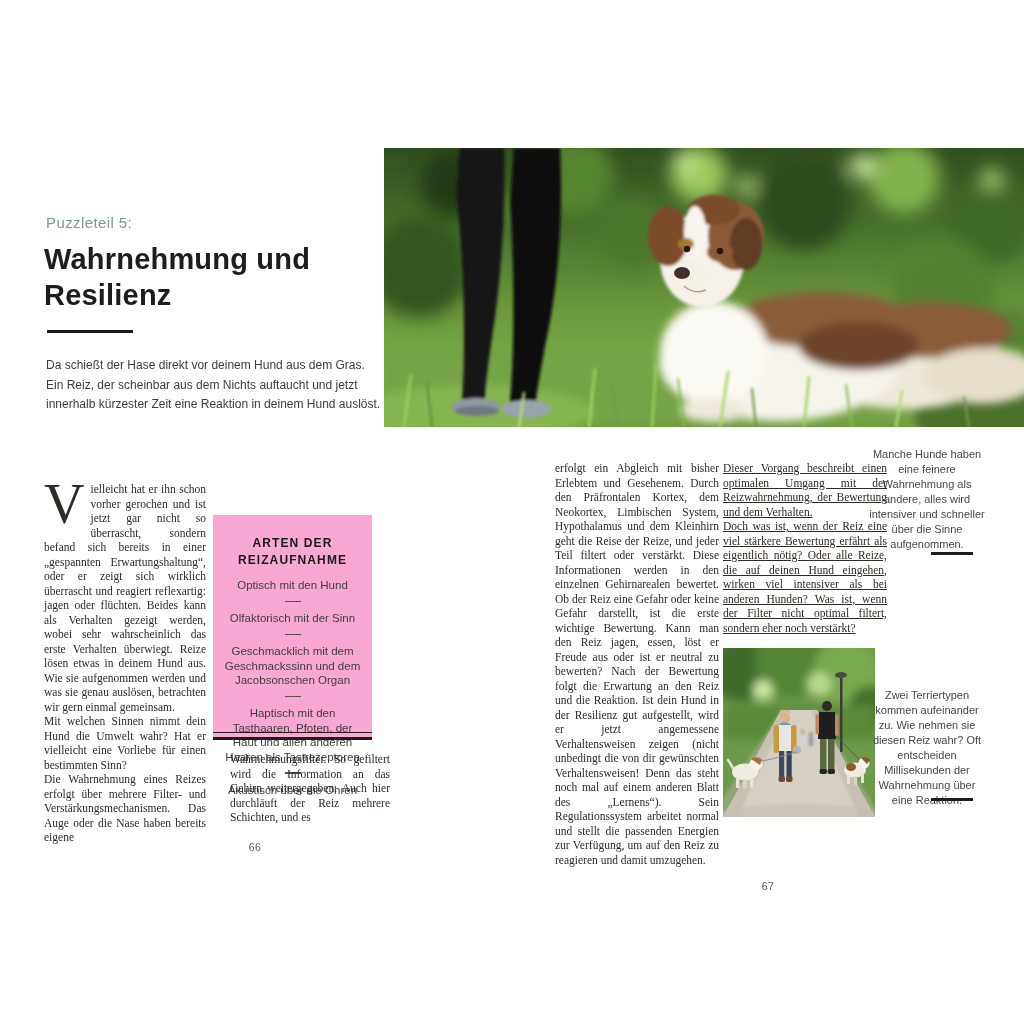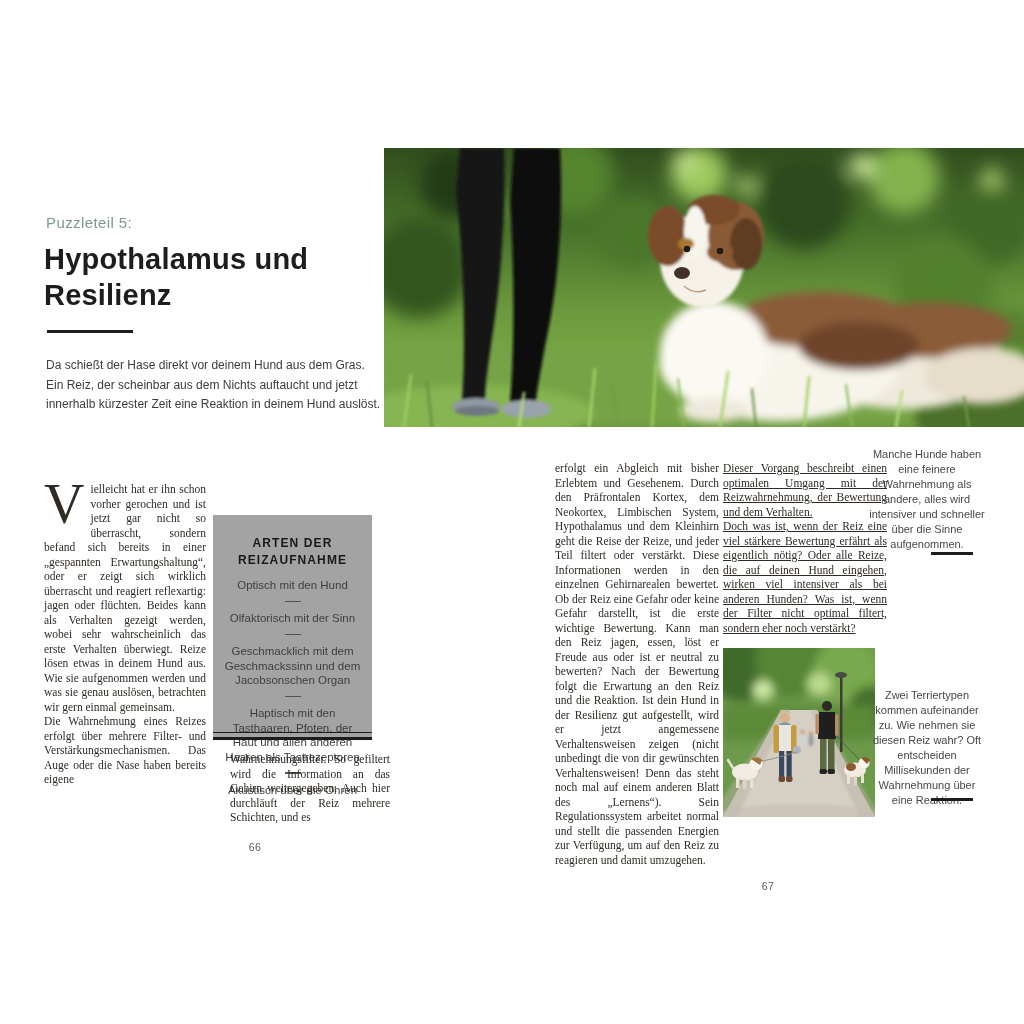--- a/index.html
+++ b/index.html
@@ -18,21 +18,21 @@
          color:#2f2a24;text-align:justify;}
   .serif p{margin:0;}
   .colL1{left:44px;top:482px;width:162px;}
   .colL2{left:213px;top:752px;width:160px;margin-left:17px;}
   .colR1{left:555px;top:461px;width:164px;}
   .colR2{left:723px;top:461px;width:164px;text-decoration:underline;}
   .dropcap{float:left;font-family:"Liberation Serif",serif;font-size:56px;line-height:44px;
            padding-right:6px;color:#2f2a24;}
 
   
-  .infobox{left:213px;top:515px;width:159px;height:225px;background:#a3a3a3;box-sizing:border-box;
+  .infobox{left:213px;top:515px;width:159px;height:225px;background:#f9a8d4;box-sizing:border-box;
            padding:20px 10px 0 10px;text-align:center;}
   .ib-title{font-size:12px;font-weight:700;letter-spacing:1.1px;color:#191919;line-height:17px;}
   .ib-item{font-size:11.5px;line-height:14.5px;color:#3e3e3c;margin-top:9px;}
   .ib-sep{width:16px;height:1.5px;background:#55524e;margin:8px auto 0 auto;}
   .ib-rules{left:213px;top:732px;width:159px;height:8px;border-top:1.5px solid #1c1c1c;
             border-bottom:3px solid #1c1c1c;box-sizing:border-box;}
 
   
   .mnote{width:118px;left:868px;font-size:11px;line-height:15px;color:#474745;text-align:center;}
   .mnote1{top:447px;}
@@ -49,26 +49,27 @@
   .hero{left:384px;top:148px;width:640px;height:279px;}
   .park{left:723px;top:648px;width:152px;height:169px;}
   svg{display:block;}
 </style>
 </head>
 <body>
 
 <div id="canvas">
 
   <div class="abs kicker">Puzzleteil 5:</div>
-  <div class="abs title">Hypothalamus und Resilienz</div>
+  <div class="abs title">Wahrnehmung und Resilienz</div>
   <div class="abs title-rule"></div>
   <div class="abs intro">Da schießt der Hase direkt vor deinem Hund aus dem Gras. Ein Reiz, der scheinbar aus dem Nichts auftaucht und jetzt innerhalb kürzester Zeit eine Reaktion in deinem Hund auslöst.</div>
 
   <div class="abs serif colL1">
     <p><span class="dropcap">V</span><span>ielleicht hat er ihn schon vorher gerochen und ist jetzt gar nicht so überrascht, sondern befand sich bereits in einer „gespannten Erwartungshaltung“, oder er zeigt sich wirklich überrascht und reagiert reflexartig: jagen oder flüchten. Beides kann als Verhalten gezeigt werden, wobei sehr wahrscheinlich das erste Verhalten überwiegt. Reize lösen etwas in deinem Hund aus. Wie sie aufgenommen werden und was sie genau auslösen, betrachten wir gern einmal gemeinsam.</span></p>
+    <p>Mit welchen Sinnen nimmt dein Hund die Umwelt wahr? Hat er vielleicht eine Vorliebe für einen bestimmten Sinn?</p>
     <p>Die Wahrnehmung eines Reizes erfolgt über mehrere Filter- und Verstärkungsmechanismen. Das Auge oder die Nase haben bereits eigene</p>
   </div>
 
   <div class="abs infobox">
     <div class="ib-title">ARTEN DER REIZAUFNAHME</div>
     <div class="ib-item">Optisch mit den Hund</div>
     <div class="ib-sep"></div>
     <div class="ib-item">Olfaktorisch mit der Sinn</div>
     <div class="ib-sep"></div>
     <div class="ib-item">Geschmacklich mit dem Geschmackssinn und dem Jacobsonschen Organ</div>

